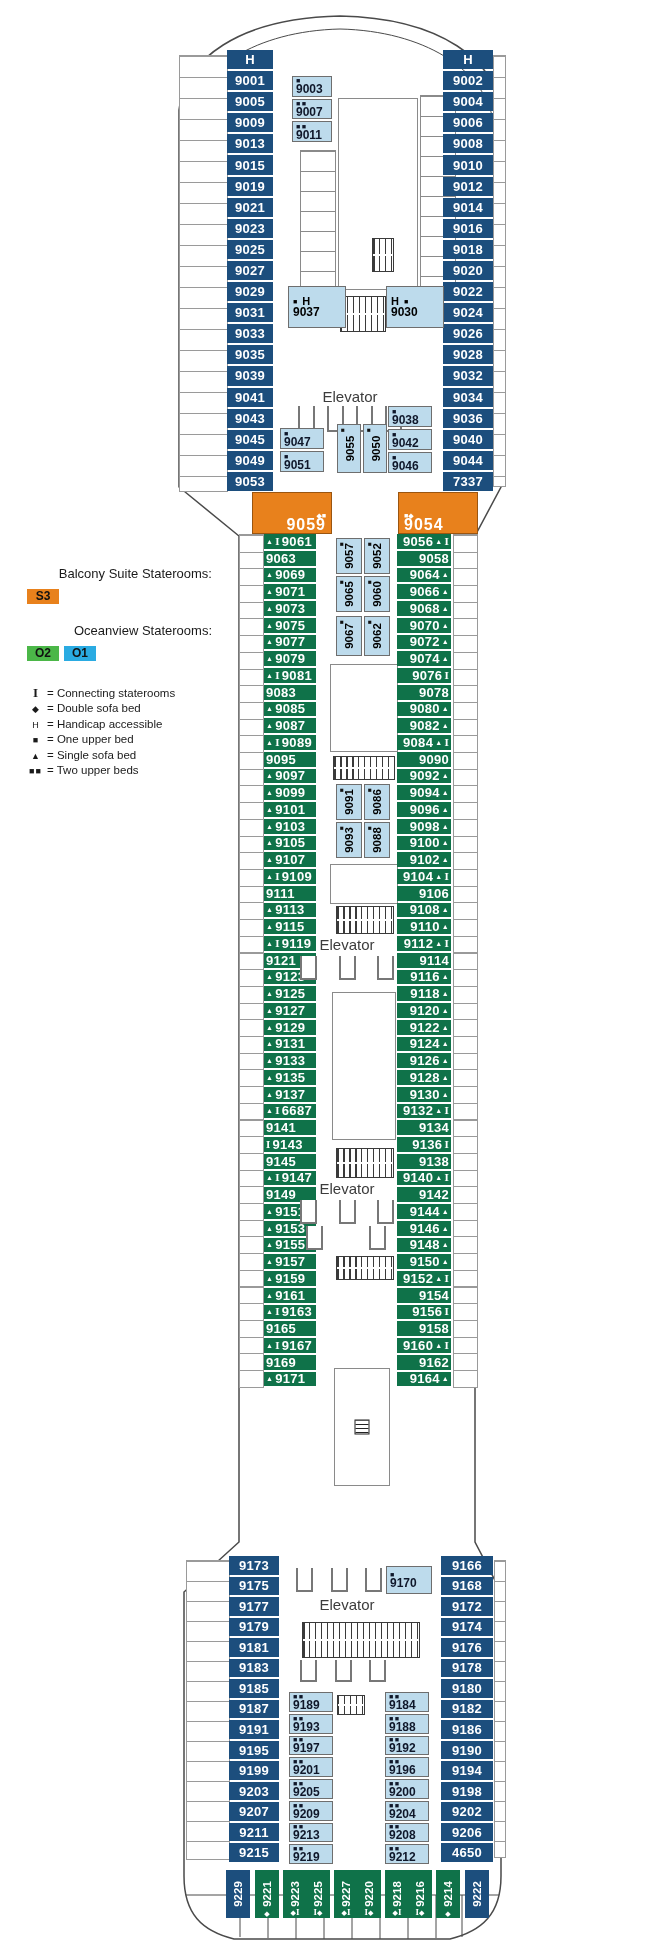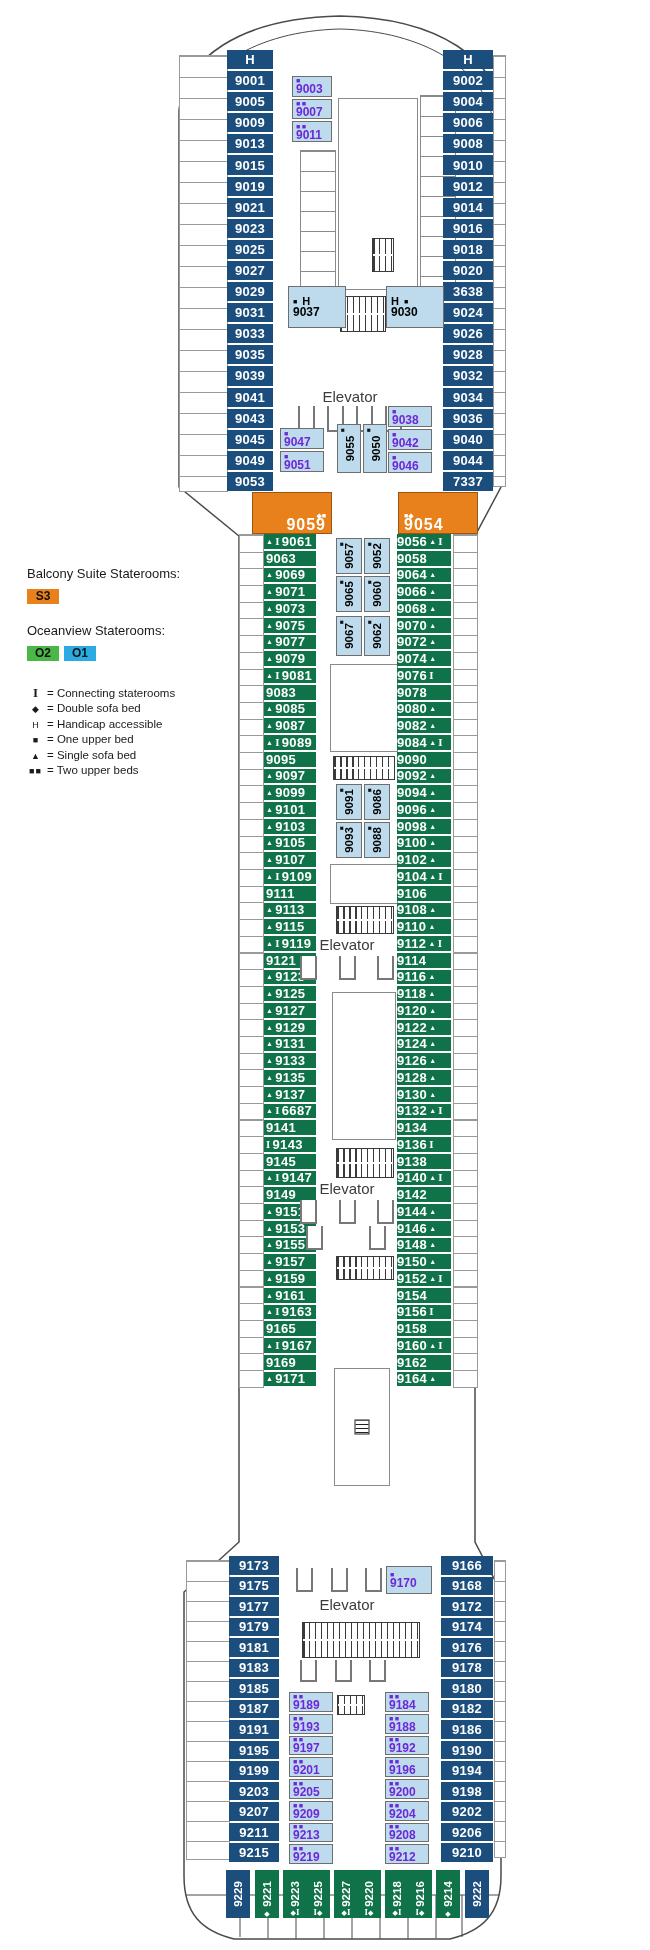--- a/index.html
+++ b/index.html
@@ -2,42 +2,42 @@
 <html><head>
 <meta charset="utf-8">
 <style>
   html,body{margin:0;padding:0;background:#fff;}
   #page{position:relative;width:650px;height:1950px;background:#fff;font-family:"Liberation Sans",sans-serif;overflow:hidden;}
   #hull-svg{position:absolute;left:0;top:0;z-index:0;}
 
   
   #legend{position:absolute;left:27px;top:566px;width:185px;z-index:3;color:#1a1a1a;}
   .lg-group{margin-bottom:19px;}
-  .lg-title{font-size:13px;margin-bottom:5px;}
+  .lg-title{font-size:13px;margin-bottom:5px;text-align:right;}
   .swatch{display:inline-block;width:32px;height:15px;margin-right:5px;text-align:center;
           font-size:12px;font-weight:bold;line-height:15px;color:#111;}
   #symbols{margin-top:24px;}
   .sym-row{display:flex;align-items:center;height:15.5px;font-size:11.5px;}
   .sym-ic{width:17px;text-align:center;margin-right:3px;flex:none;}
 
   
   .col{position:absolute;display:flex;flex-direction:column;gap:2px;z-index:2;}
   .room{flex:1;display:flex;align-items:center;justify-content:center;gap:2px;
         font-weight:bold;font-size:13px;letter-spacing:.3px;color:#fff;min-height:0;}
   .b1{background:#1C4E7D;}
   .b2{background:#0F7249;}
   .sideL .room{justify-content:flex-start;padding-left:2px;}
-  .sideR .room{justify-content:flex-start;padding-right:2px;}
+  .sideR .room{justify-content:flex-end;padding-right:2px;}
   .ic{font-size:7px;line-height:1;}
   .ic-conn{font-family:"Liberation Serif",serif;font-size:11px;font-weight:bold;line-height:1;}
   .ic-sq2{letter-spacing:1px;}
 
   
   .icol{position:absolute;display:flex;flex-direction:column;gap:2px;z-index:2;}
-  .iroom{flex:1;background:#BDDBEC;border:1px solid #6e6e6e;color:#6d28d9;display:flex;
+  .iroom{flex:1;background:#BDDBEC;border:1px solid #6e6e6e;color:#0f172a;display:flex;
          flex-direction:column;justify-content:center;padding-left:3px;min-height:0;}
   .iroom .icons{font-size:6.5px;line-height:5px;letter-spacing:1.5px;}
   .iroom .num{font-size:12px;font-weight:bold;line-height:11px;}
 
   
   .vgrid{position:absolute;display:grid;grid-template-columns:1fr 1fr;gap:2px;z-index:2;}
   .vcell{position:relative;background:#BDDBEC;border:1px solid #6e6e6e;}
   .vcell .num{position:absolute;inset:0;display:flex;align-items:center;justify-content:center;
               transform:rotate(-90deg);font-size:11.5px;font-weight:bold;color:#000;}
   .vcell .ic{position:absolute;top:2px;left:3px;font-size:6.5px;color:#111;}
@@ -233,21 +233,21 @@
       <div class="room b1">
         <span class="num">9016</span>
       </div>
       <div class="room b1">
         <span class="num">9018</span>
       </div>
       <div class="room b1">
         <span class="num">9020</span>
       </div>
       <div class="room b1">
-        <span class="num">3638</span>
+        <span class="num">9022</span>
       </div>
       <div class="room b1">
         <span class="num">9024</span>
       </div>
       <div class="room b1">
         <span class="num">9026</span>
       </div>
       <div class="room b1">
         <span class="num">9028</span>
       </div>
@@ -931,21 +931,21 @@
       <div class="room b1">
         <span class="num">9198</span>
       </div>
       <div class="room b1">
         <span class="num">9202</span>
       </div>
       <div class="room b1">
         <span class="num">9206</span>
       </div>
       <div class="room b1">
-        <span class="num">9210</span>
+        <span class="num">4650</span>
       </div>
     </div>
 
   <div id="room-9170-box" class="icol" style="left:386px;top:1566px;width:46px;height:28px;">
       <div class="iroom">
         <div class="icons"><span class="ic ic-sq">■</span></div>
         <span class="num">9170</span>
       </div>
     </div>
   <div class="shafts" style="left:296px;top:1568px;width:86px;height:22px;">

